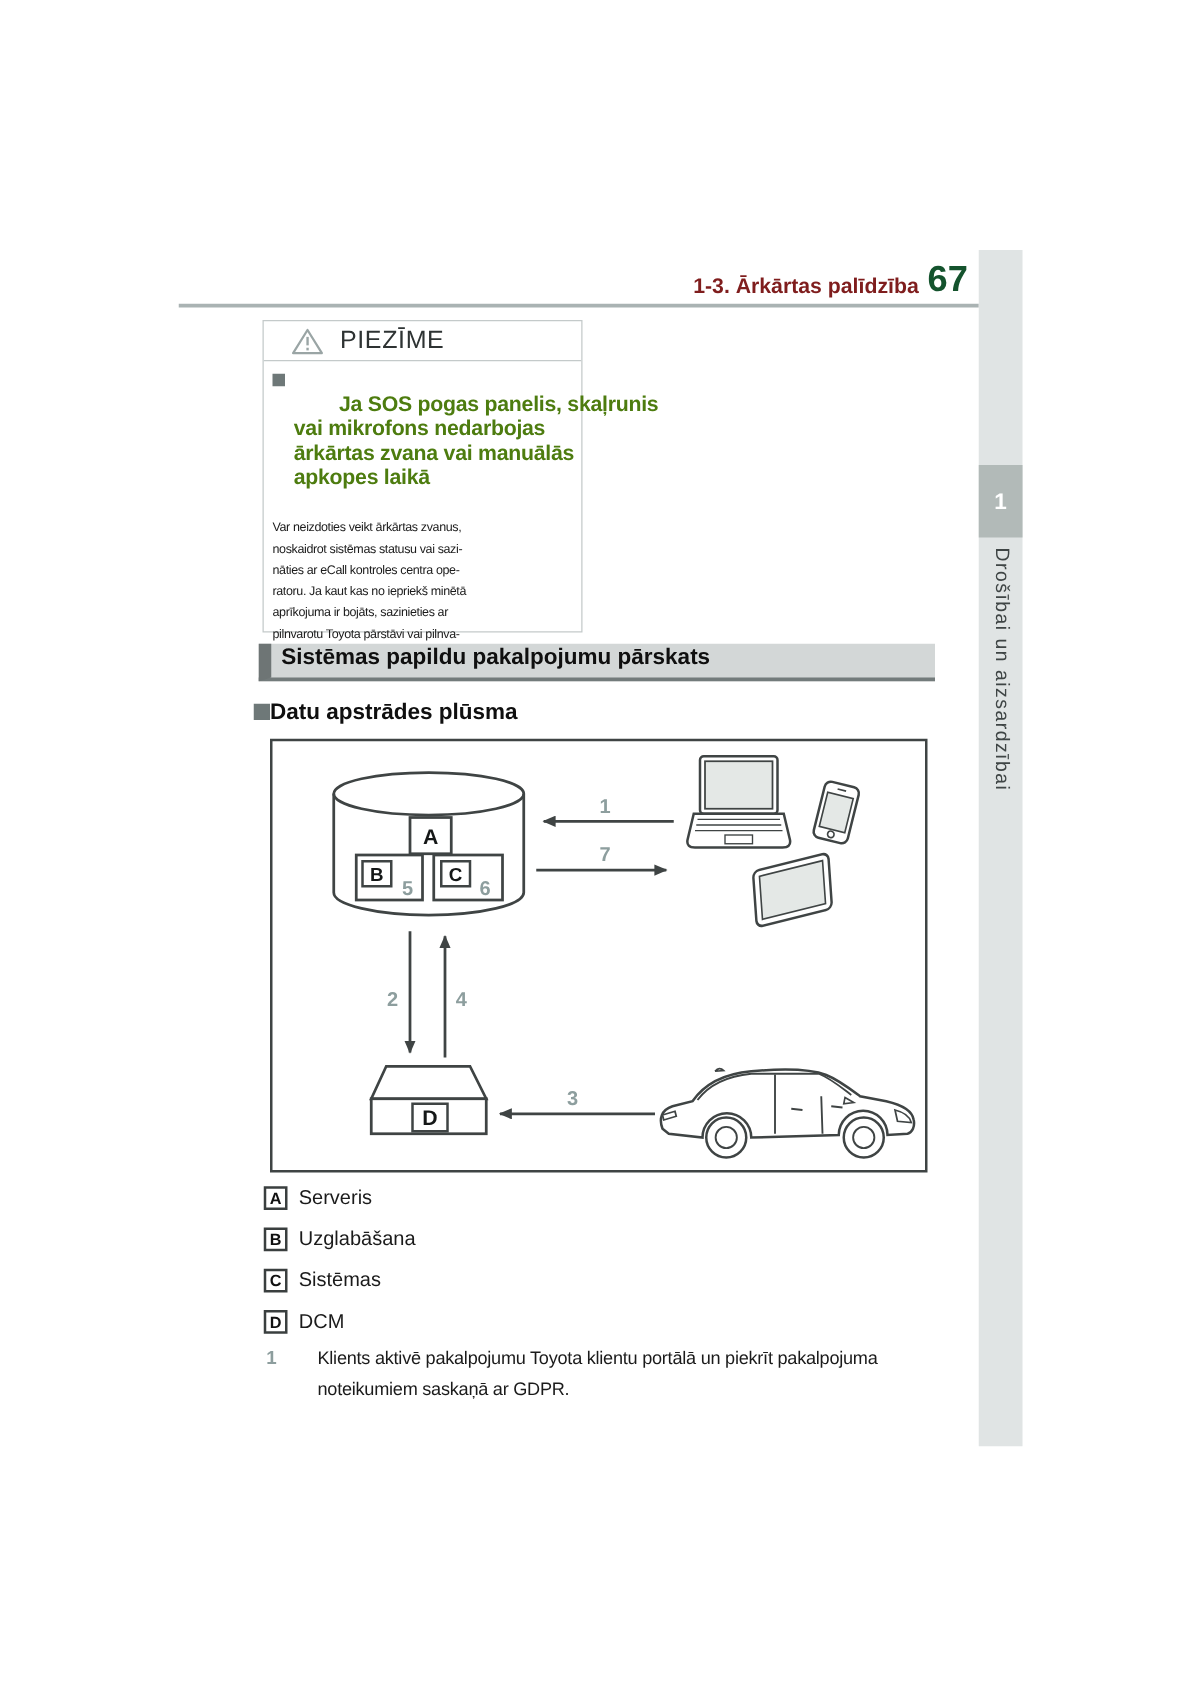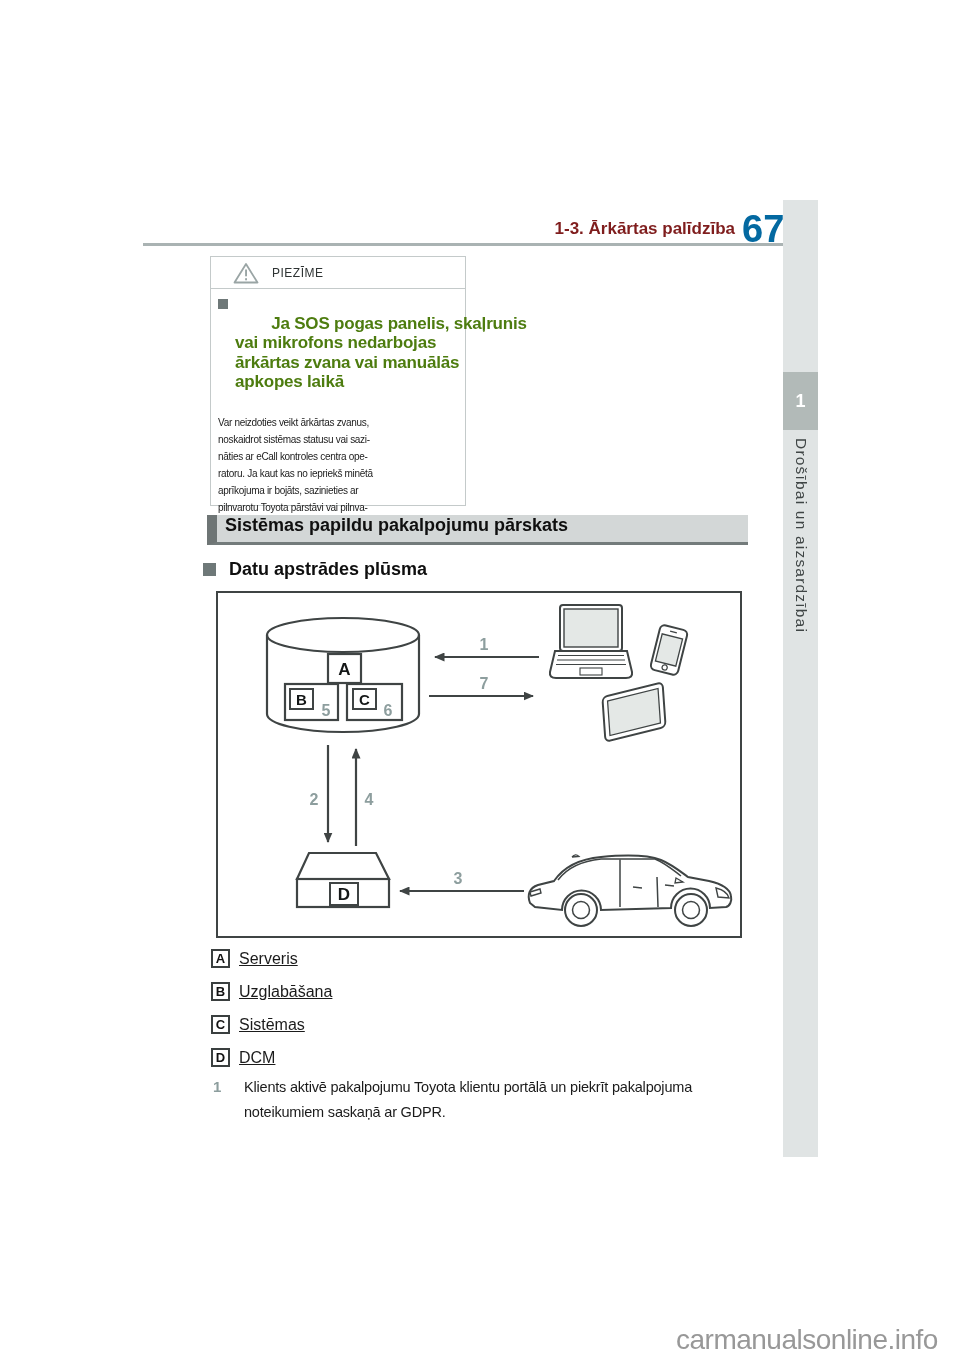--- a/index.html
+++ b/index.html
@@ -2,76 +2,76 @@
 <html style="--accent: #6e7575; --section-header-bg: #d3d7d7; --sidebar-bg: #e0e4e4; --sidebar-tab-bg: #b2bab8; --diagram-number-gray: #8d9e9e; --bullet-gray: #6e7878; --outline-dark: #3f4444; --device-screen-fill: #e4e8e6; --header-rule: #aab3b3; --watermark-gray: #989898; --border-light: #c4caca;"><head>
 <meta charset="utf-8">
 <style>
   html,body{margin:0;padding:0;background:#fff;}
   .page{position:relative;width:960px;height:1358px;background:#ffffff;
         font-family:"Liberation Sans",sans-serif;overflow:hidden;color:#1a1a1a;}
 
   
   .header-title{position:absolute;top:219px;left:0;width:735px;text-align:right;
         font-weight:bold;font-size:17px;color:#7f1d1d;}
-  .page-num{position:absolute;top:208px;left:742px;font-weight:bold;font-size:38px;color:#0369a1;}
+  .page-num{position:absolute;top:208px;left:742px;font-weight:bold;font-size:29px;color:#14532d;}
   .header-rule{position:absolute;left:143px;top:243px;width:640px;height:3px;
         background:var(--header-rule,#aab3b3);}
 
   
   .side-bar{position:absolute;left:783px;top:200px;width:35px;height:957px;
         background:var(--sidebar-bg,#e0e4e4);}
   .side-tab{position:absolute;left:783px;top:372px;width:35px;height:58px;
         background:var(--sidebar-tab-bg,#b2bab8);color:#fff;font-weight:bold;font-size:18px;
         display:flex;align-items:center;justify-content:center;}
   .side-label{position:absolute;left:792px;top:438px;writing-mode:vertical-rl;
         font-size:15.5px;letter-spacing:1.2px;color:#3f4545;}
 
   
   .notice{position:absolute;left:210px;top:256px;width:256px;height:250px;
         border:1px solid var(--border-light,#c4caca);box-sizing:border-box;background:#fff;}
   .notice-head{height:31px;border-bottom:1px solid var(--border-light,#c4caca);
         display:flex;align-items:center;padding-left:22px;gap:13px;}
-  .notice-title{font-size:12px;color:#2e3333;letter-spacing:0.5px;}
+  .notice-title{font-size:20px;color:#2e3333;letter-spacing:0.5px;}
   .notice-body{padding:5px 6px 0 7px;}
   .notice-heading{position:relative;padding-left:17px;font-weight:bold;font-size:17px;
         line-height:19.5px;color:#4d7c0f;white-space:pre;letter-spacing:-0.2px;}
   .notice-bullet{position:absolute;left:0;top:5px;width:10px;height:10px;
         background:var(--bullet-gray,#6e7878);}
   .notice-text{margin-top:3px;font-size:10px;line-height:17px;color:#1b1b1b;
         white-space:pre;letter-spacing:-0.3px;}
 
   
   .section-bar{position:absolute;left:207px;top:515px;width:541px;height:30px;
         background:var(--section-header-bg,#d3d7d7);border-left:10px solid var(--accent,#6e7575);
         border-bottom:3px solid #737b7b;box-sizing:border-box;display:flex;align-items:flex-start;}
   .section-bar span{font-weight:bold;font-size:18px;color:#0f0f0f;padding-left:8px;}
 
-  .subhead{position:absolute;left:203px;top:559px;display:flex;align-items:center;gap:13px;}
+  .subhead{position:absolute;left:203px;top:559px;display:flex;align-items:center;}
   .subhead-bullet{width:13px;height:13px;background:var(--bullet-gray,#6e7878);}
   .subhead span{font-weight:bold;font-size:18px;color:#0f0f0f;}
 
   
   .diagram-frame{position:absolute;left:216px;top:591px;width:526px;height:347px;
         border:2px solid var(--outline-dark,#3f4444);box-sizing:border-box;background:#fff;}
   svg text{font-family:"Liberation Sans",sans-serif;}
   .dl{font-weight:bold;font-size:17px;fill:#141717;text-anchor:middle;}
   .dn{font-weight:bold;font-size:16px;fill:var(--diagram-number-gray,#8d9e9e);text-anchor:middle;}
   .ar{stroke:var(--outline-dark,#3f4444);stroke-width:2.2;}
 
   
   .legend-row{position:absolute;left:211px;display:flex;align-items:center;gap:9px;height:19px;}
   .legend-key{width:15px;height:15px;border:2px solid #3a3f3f;font-weight:bold;font-size:13px;
         display:flex;align-items:center;justify-content:center;color:#111;}
-  .legend-label{font-size:16px;color:#1b1b1b;text-decoration:underline;}
+  .legend-label{font-size:16px;color:#1b1b1b;}
 
   
   .step{position:absolute;left:212px;top:1075px;}
   .step-num{position:absolute;left:1px;top:3px;color:var(--diagram-number-gray,#8d9e9e);
         font-weight:bold;font-size:15px;}
-  .step-text{margin-left:32px;font-size:14.5px;line-height:25px;white-space:pre;
+  .step-text{margin-left:42px;font-size:14.5px;line-height:25px;white-space:pre;
         color:#1b1b1b;letter-spacing:-0.2px;}
 
   .watermark{position:absolute;left:676px;top:1324px;font-size:28px;color:var(--watermark-gray,#989898);
         letter-spacing:-0.5px;}
 </style>
 </head>
 <body>
 
 <div class="page">
 
@@ -228,15 +228,14 @@
     <span class="legend-key">D</span>
     <span class="legend-label">DCM</span>
   </div>
 
   <div class="step">
     <span class="step-num">1</span>
     <div class="step-text">Klients aktivē pakalpojumu Toyota klientu portālā un piekrīt pakalpojuma
 noteikumiem saskaņā ar GDPR.</div>
   </div>
 
-  <div class="watermark">carmanualsonline.info</div>
 
 </div>
 
 </body></html>

